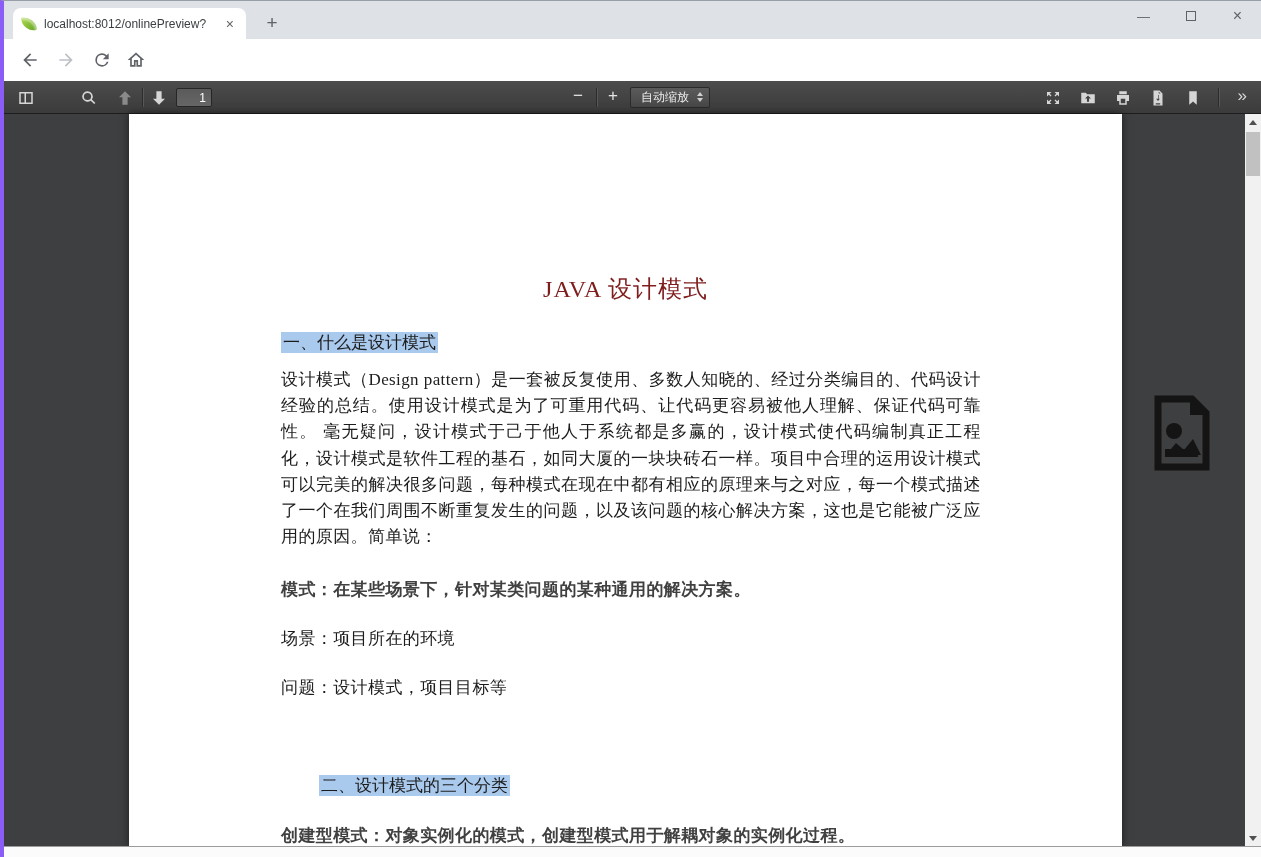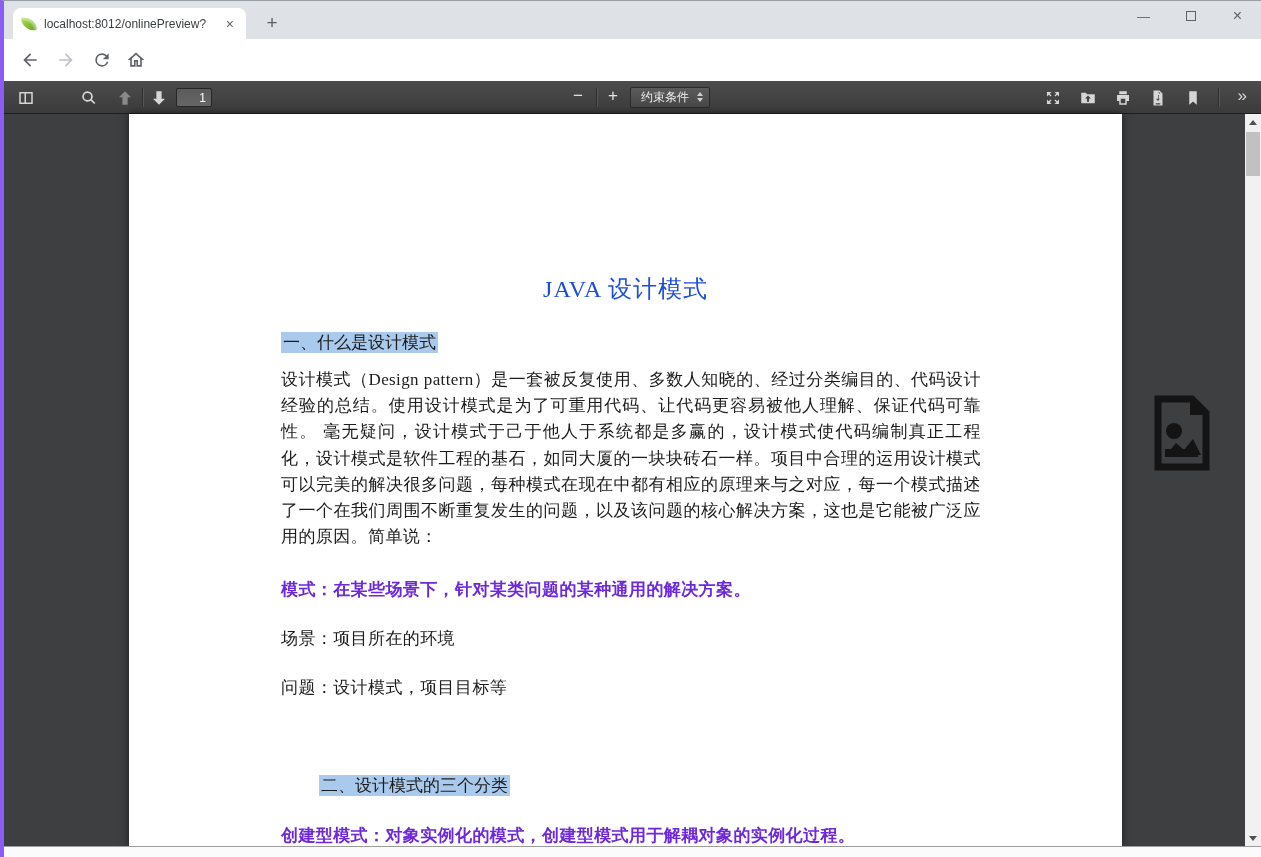--- a/index.html
+++ b/index.html
@@ -106,27 +106,27 @@
   .zoom-select .dd .dn { border-top:4px solid #cfcfcf; }
   .more-tools { position:absolute; right:8px; top:3px; font-size:17px; color:#d9d9d9; padding:2px 6px; }
   
   .viewer { position:absolute; top:113px; left:0; right:0; height:733px; background:#3e3f40; }
   .page {
     position:absolute; left:125px; top:0; width:993px; height:733px; background:#fff;
     box-shadow:0 0 8px rgba(0,0,0,.55);
     font-family:"Liberation Serif","DejaVu Serif",serif; color:#1c1c1c;
   }
   .doc-title { position:absolute; top:159px; left:0; width:100%; text-align:center;
-    font-size:24px; letter-spacing:1px; color:#1d4ed8; }
+    font-size:24px; letter-spacing:1px; color:#7f1d1d; }
   .hl { position:absolute; left:152px; font-size:17px; }
   .hl span { background:#a9c9ed; padding:1px 2px; }
   .para { position:absolute; left:152px; top:253px; width:700px; font-size:17px;
     line-height:26.2px; text-align:justify; letter-spacing:.4px; }
   .dline { position:absolute; left:152px; font-size:17px; letter-spacing:.4px; }
-  .dline.bold { font-weight:bold; color:#6d28d9; }
+  .dline.bold { font-weight:bold; color:#404040; }
   .imgph { position:absolute; left:1140px; top:279px; width:74px; height:80px; }
   .imgph svg { width:100%; height:100%; }
   
   .sbar { position:absolute; right:0; top:0; width:16px; height:733px; background:#f1f1f1; }
   .sbar .arr { position:absolute; left:0; width:16px; height:17px; display:flex; align-items:center; justify-content:center; }
   .sbar .arr.up { top:0; } .sbar .arr.dn { bottom:0; }
   .sbar .tri-up { width:0; height:0; border-left:4px solid transparent; border-right:4px solid transparent;
     border-bottom:5px solid #505050; }
   .sbar .tri-dn { width:0; height:0; border-left:4px solid transparent; border-right:4px solid transparent;
     border-top:5px solid #505050; }
@@ -259,21 +259,21 @@
           <path d="M12 21l-8-8h4.5V3h7v10H20z"></path>
         </svg>
     </div>
     <input class="page-input" value="1" style="">
     <div class="page-total">/ 55</div>
 
     <div class="zoom-txt" style="left:563px;">−</div>
     <div class="vsep" style="left:592px;"></div>
     <div class="zoom-txt" style="left:598px;">+</div>
     <div class="zoom-select">
-      <span>约束条件</span>
+      <span>自动缩放</span>
       <span class="dd">
           <i class="up"></i>
           <i class="dn"></i>
         </span>
     </div>
 
     <div class="btn" style="right:195px;">
       <svg viewBox="0 0 24 24">
           <path d="M4 4h6L7.6 6.4 10 8.8 8.8 10 6.4 7.6 4 10V4zm10 0h6v6l-2.4-2.4L15.2 10 14 8.8l2.4-2.4L14 4zM4 14l2.4 2.4L8.8 14l1.2 1.2-2.4 2.4L10 20H4v-6zm16 0v6h-6l2.4-2.4-2.4-2.4 1.2-1.2 2.4 2.4L20 14z"></path>
         </svg>

